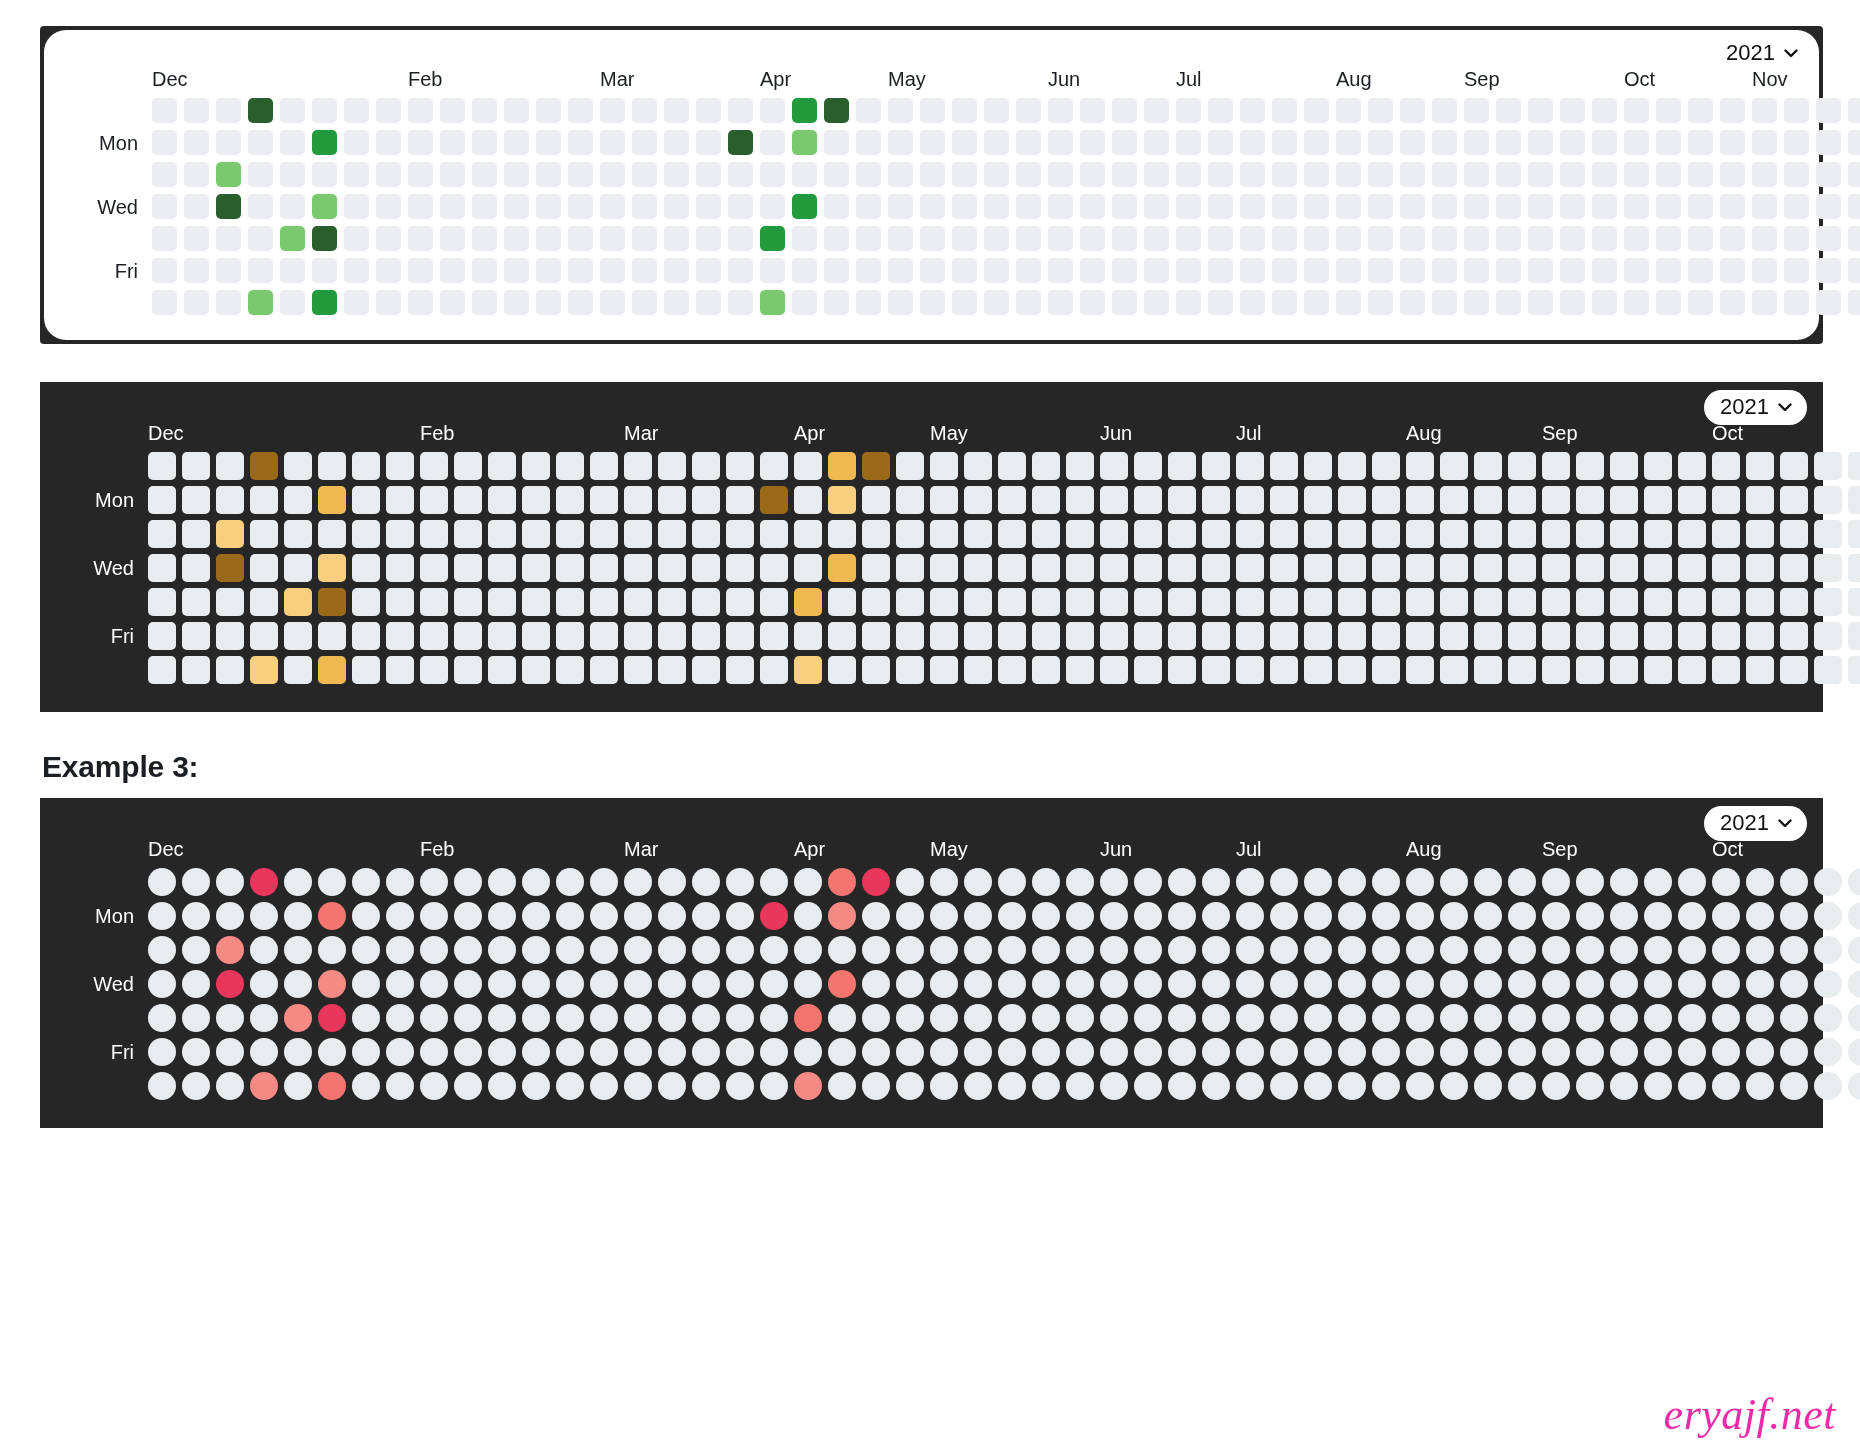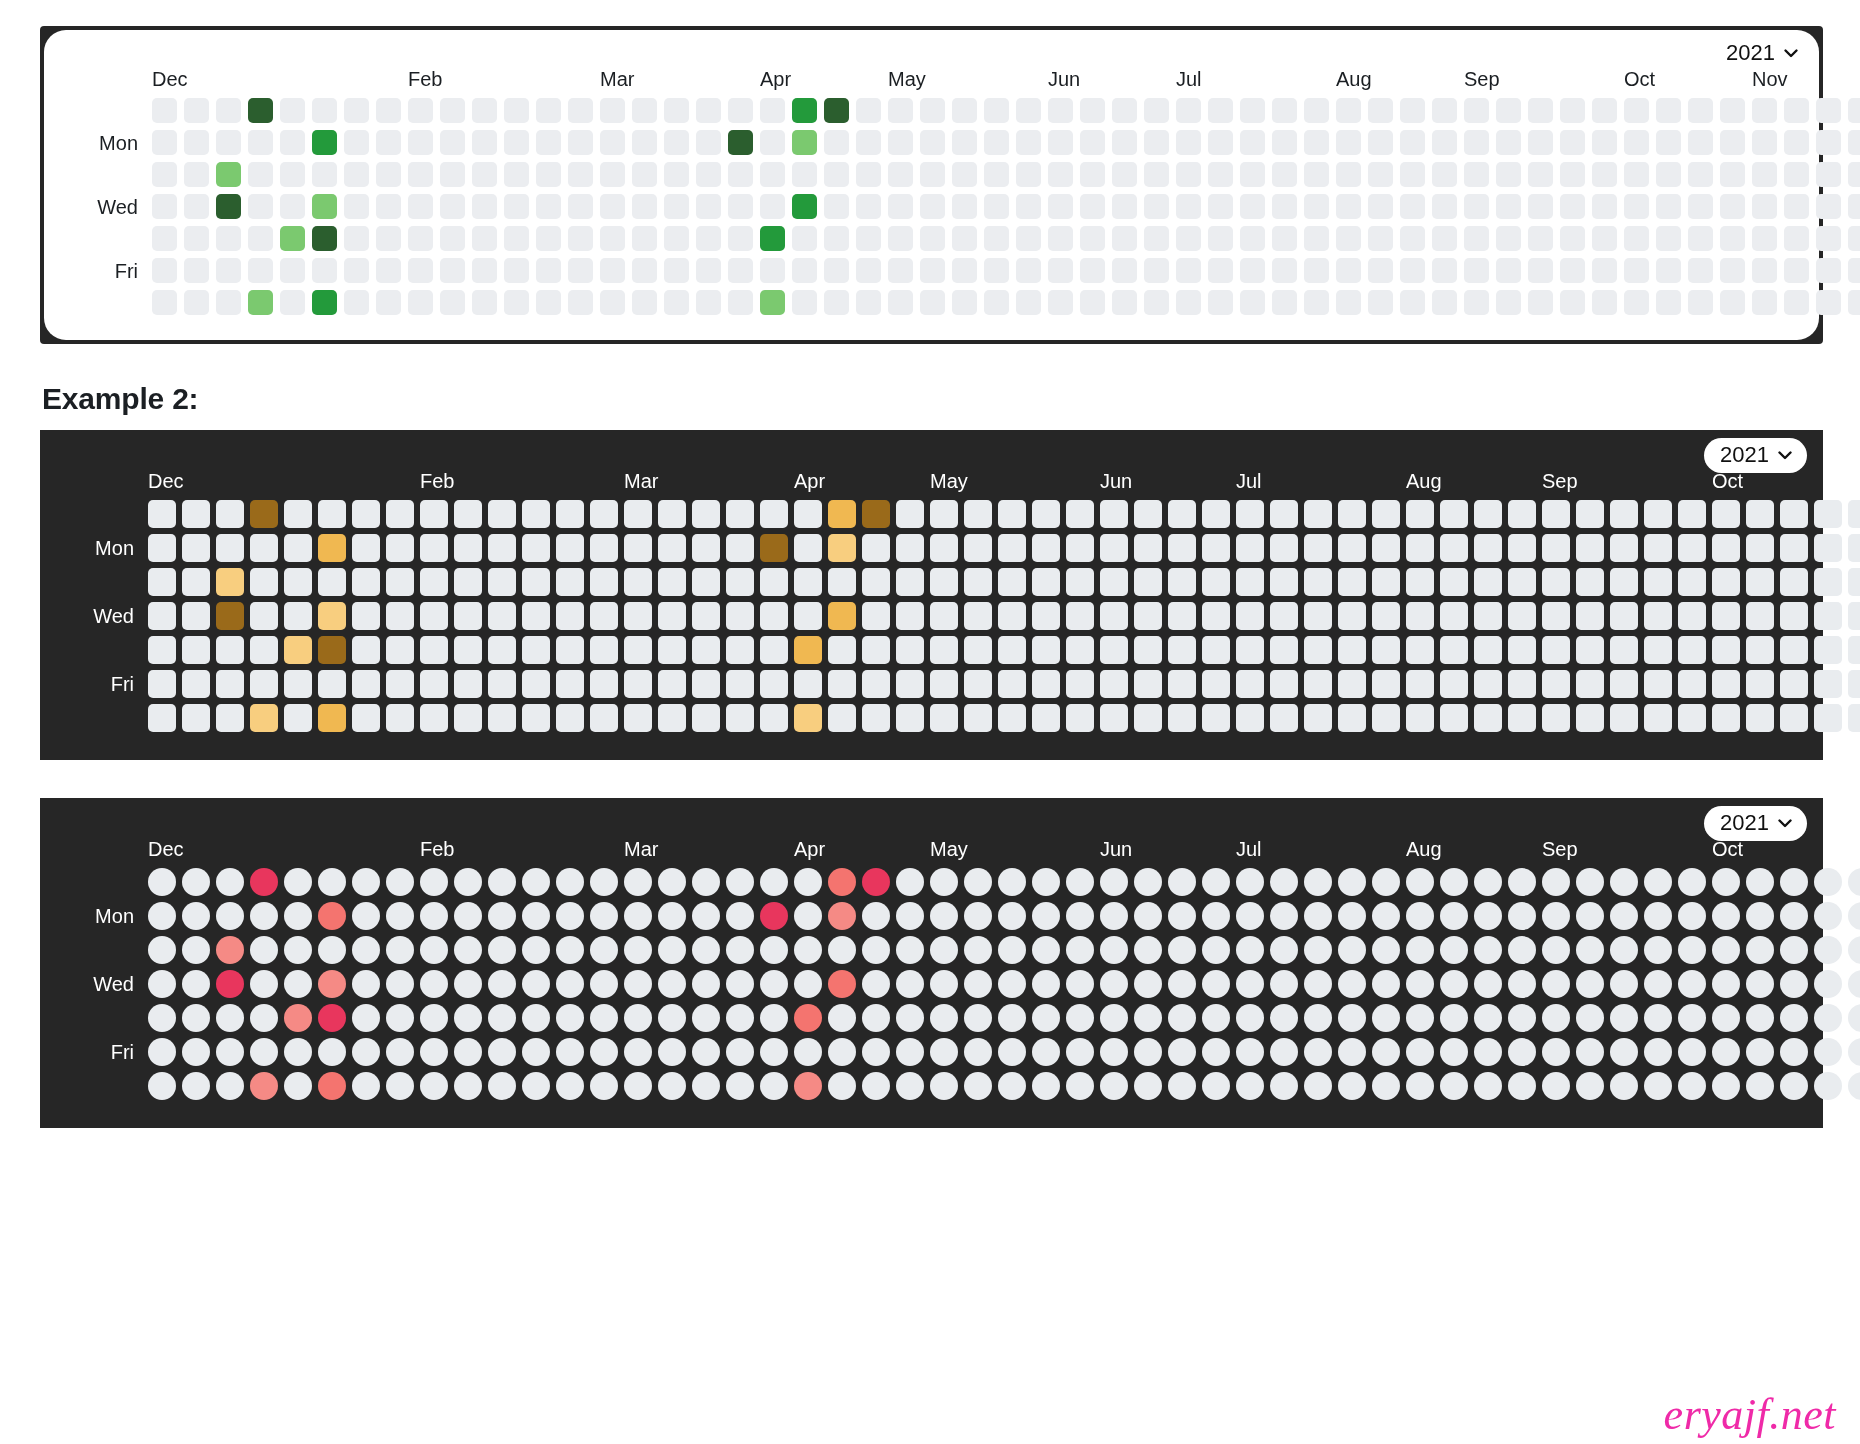--- a/index.html
+++ b/index.html
@@ -557,21 +557,20 @@
               <div class="cell" style="background: rgb(235, 237, 240);"></div>
               <div class="cell" style="background: rgb(235, 237, 240);"></div>
             </div>
         </div>
 
       </div>
     </div>
   </div>
 
   <div class="section">
-    <div class="section-title">Example 2:</div>
 
     <div class="hm-frame dark ex2">
 
       <div class="year-select-row">
         <div class="year-select pill">
           <span>2021</span>
           <span class="chev">
             <svg viewBox="0 0 16 16">
                 <path d="M2.5 5.5 L8 11 L13.5 5.5" fill="none" stroke="#111" stroke-width="2.4" stroke-linecap="round" stroke-linejoin="round"></path>
               </svg>
@@ -957,20 +956,21 @@
             <div class="cell" style="background: rgb(233, 236, 239);"></div>
             <div class="cell" style="background: rgb(233, 236, 239);"></div>
             <div class="cell" style="background: rgb(233, 236, 239);"></div>
           </div>
       </div>
 
     </div>
   </div>
 
   <div class="section">
+    <div class="section-title">Example 3:</div>
 
     <div class="hm-frame dark darkc ex3">
 
       <div class="year-select-row">
         <div class="year-select pill">
           <span>2021</span>
           <span class="chev">
             <svg viewBox="0 0 16 16">
                 <path d="M2.5 5.5 L8 11 L13.5 5.5" fill="none" stroke="#111" stroke-width="2.4" stroke-linecap="round" stroke-linejoin="round"></path>
               </svg>

